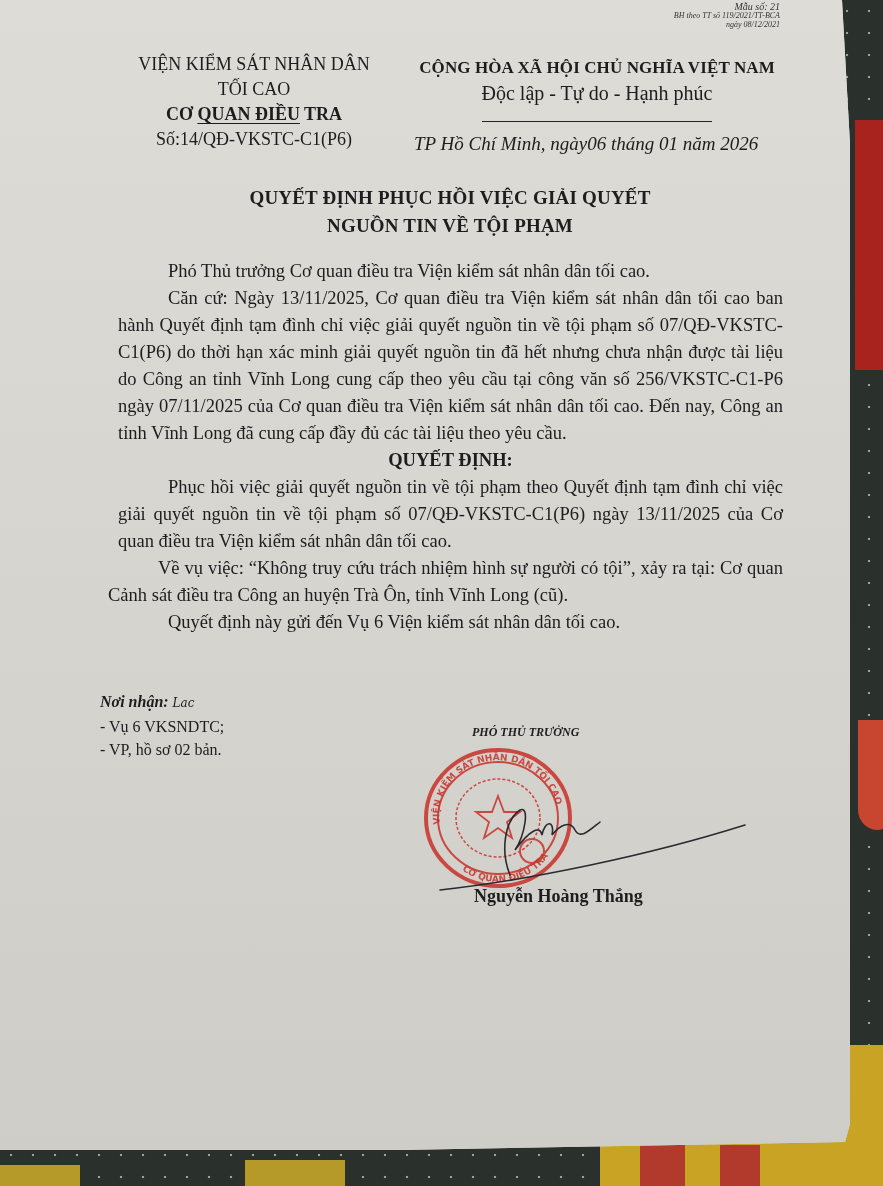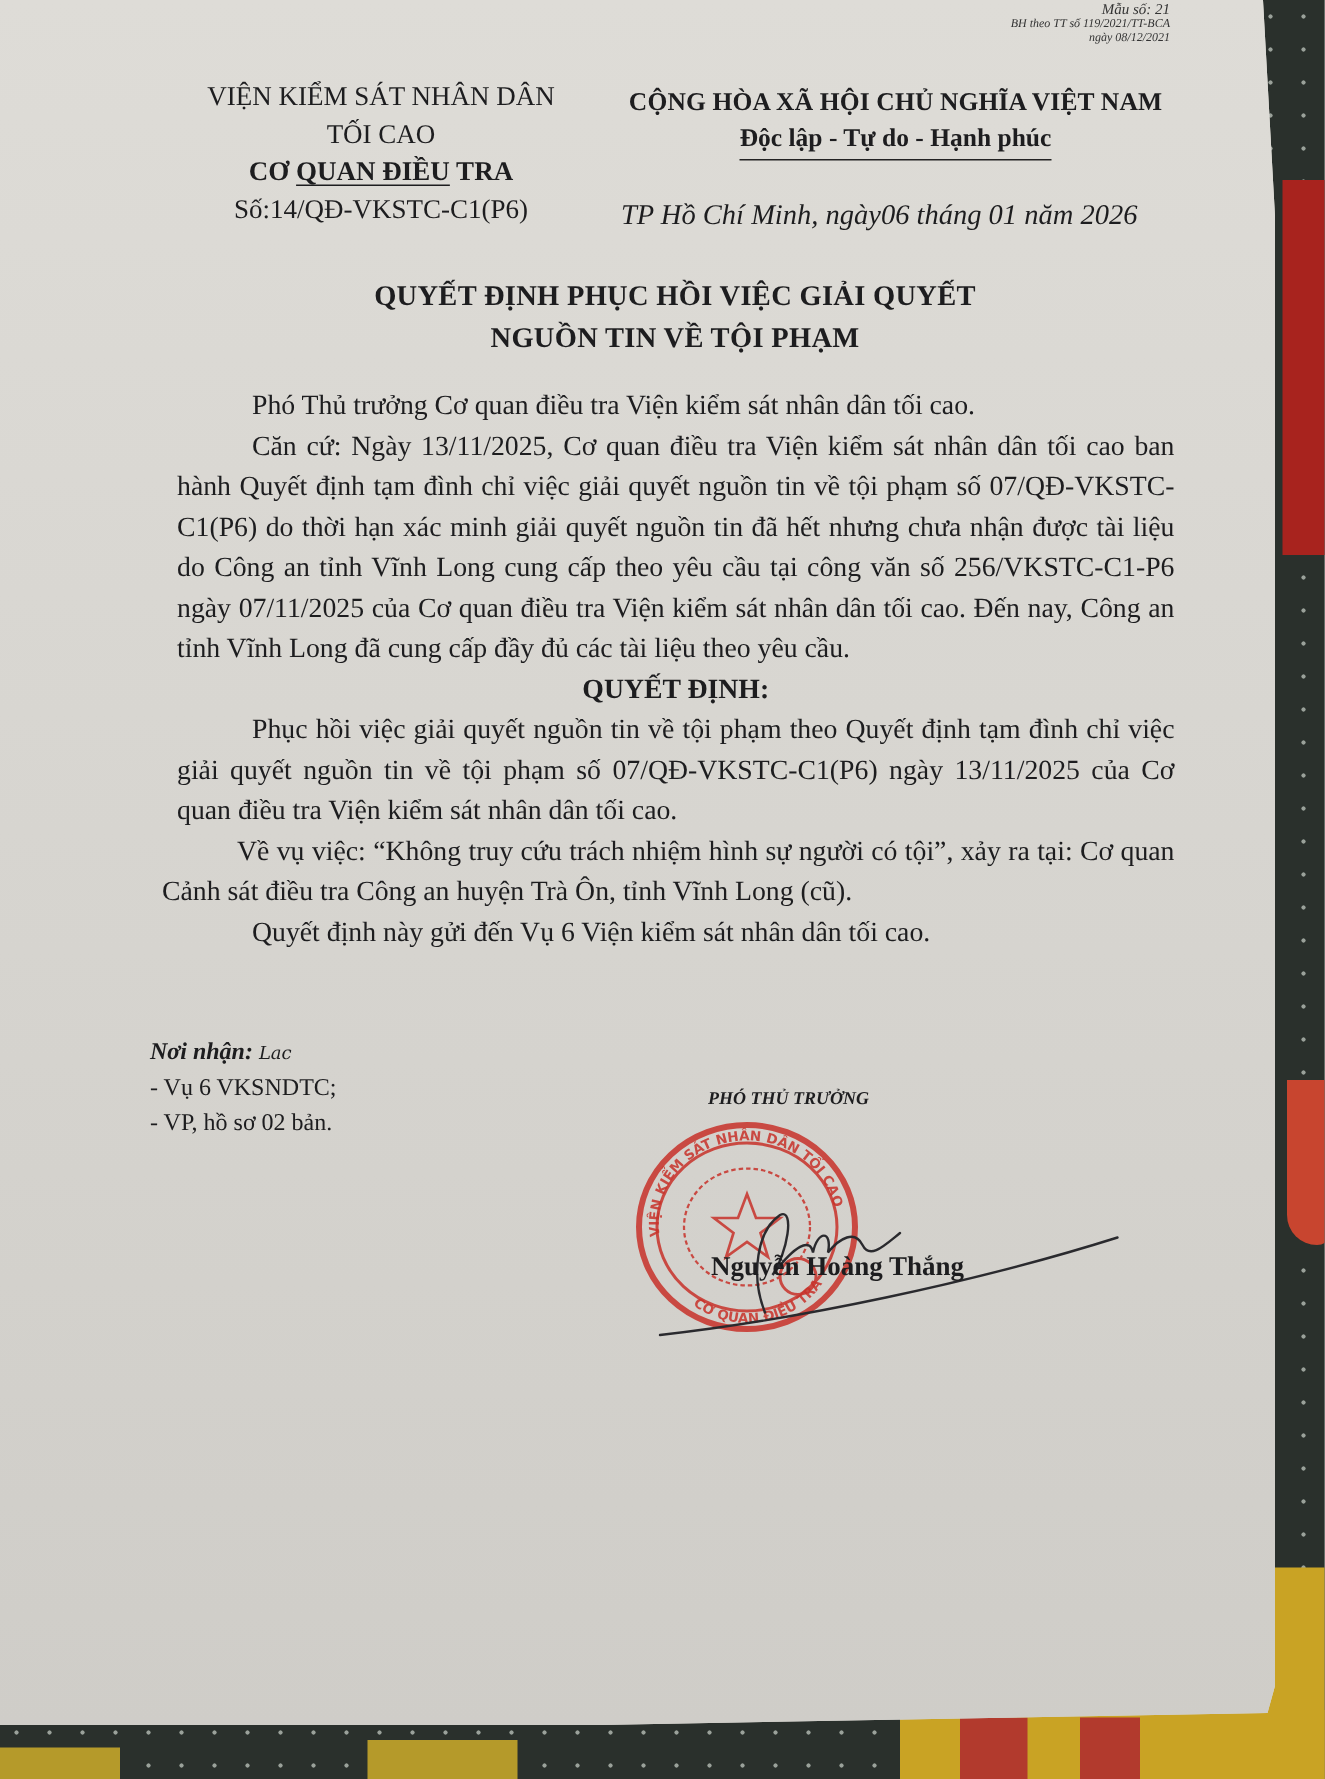--- a/index.html
+++ b/index.html
@@ -45,40 +45,40 @@
     font-size: 18px; line-height: 25px;
   }
   .hdr-left .bold { font-weight: bold; }
   .hdr-left .uline { text-decoration: underline; text-underline-offset: 3px; }
   .hdr-left .docno { display: block; }
 
   .hdr-right {
     position: absolute; left: 407px; top: 58px; width: 380px; text-align: center;
   }
   .hdr-right .nation { font-weight: bold; font-size: 17px; letter-spacing: 0.1px; }
-  .hdr-right .motto { font-weight: bold; font-size: 17px; margin-top: 4px; display: inline-block; border-bottom: 1.5px solid #222; padding-bottom: 4px; }
+  .hdr-right .motto { font-weight: normal; font-size: 20px; margin-top: 4px; display: inline-block; border-bottom: 1.5px solid #222; padding-bottom: 16px; }
   .date-line { position: absolute; left: 414px; top: 133px; font-style: italic; font-size: 19px; }
 
   .title {
     position: absolute; left: 200px; top: 184px; width: 500px; text-align: center;
     font-weight: bold; font-size: 19px; line-height: 28px; letter-spacing: 0.2px;
   }
 
   .body { position: absolute; left: 118px; top: 258px; width: 665px; font-size: 18.5px; line-height: 27px; text-align: justify; }
   .body p { margin: 0; }
   .body .indent { text-indent: 50px; }
   .body .center-bold { text-align: center; font-weight: bold; }
   .body .tight { margin-left: -10px; }
 
   .recipients { position: absolute; left: 100px; top: 690px; font-size: 16px; line-height: 23px; }
   .recipients .label { font-weight: bold; font-style: italic; }
   .recipients .initial { font-style: italic; font-family: "DejaVu Serif", serif; font-size: 12px; margin-left: 4px; }
 
   .sig-title { position: absolute; left: 472px; top: 725px; font-weight: bold; font-size: 12px; font-style: italic; }
-  .sig-name { position: absolute; left: 474px; top: 834px; font-weight: bold; font-size: 18px; }
+  .sig-name { position: absolute; left: 474px; top: 886px; font-weight: bold; font-size: 18px; }
   .stamp { position: absolute; left: 420px; top: 746px; width: 160px; height: 150px; }
   .signature { position: absolute; left: 430px; top: 780px; width: 320px; height: 120px; }
 </style>
 </head>
 <body>
 
 <div class="bg">
   <div class="dots"></div>
   <div class="red1"></div>
     <div class="red2"></div>

